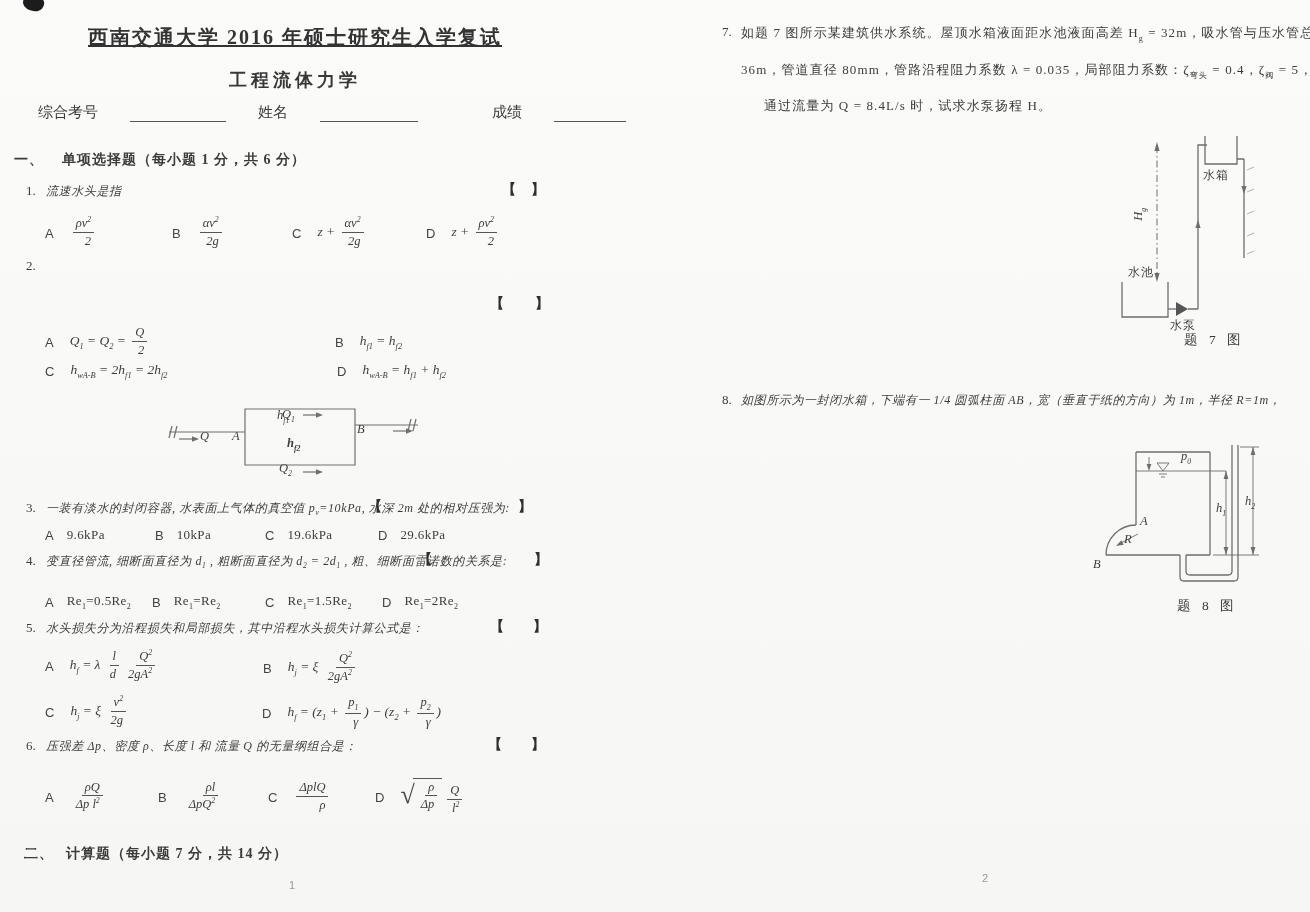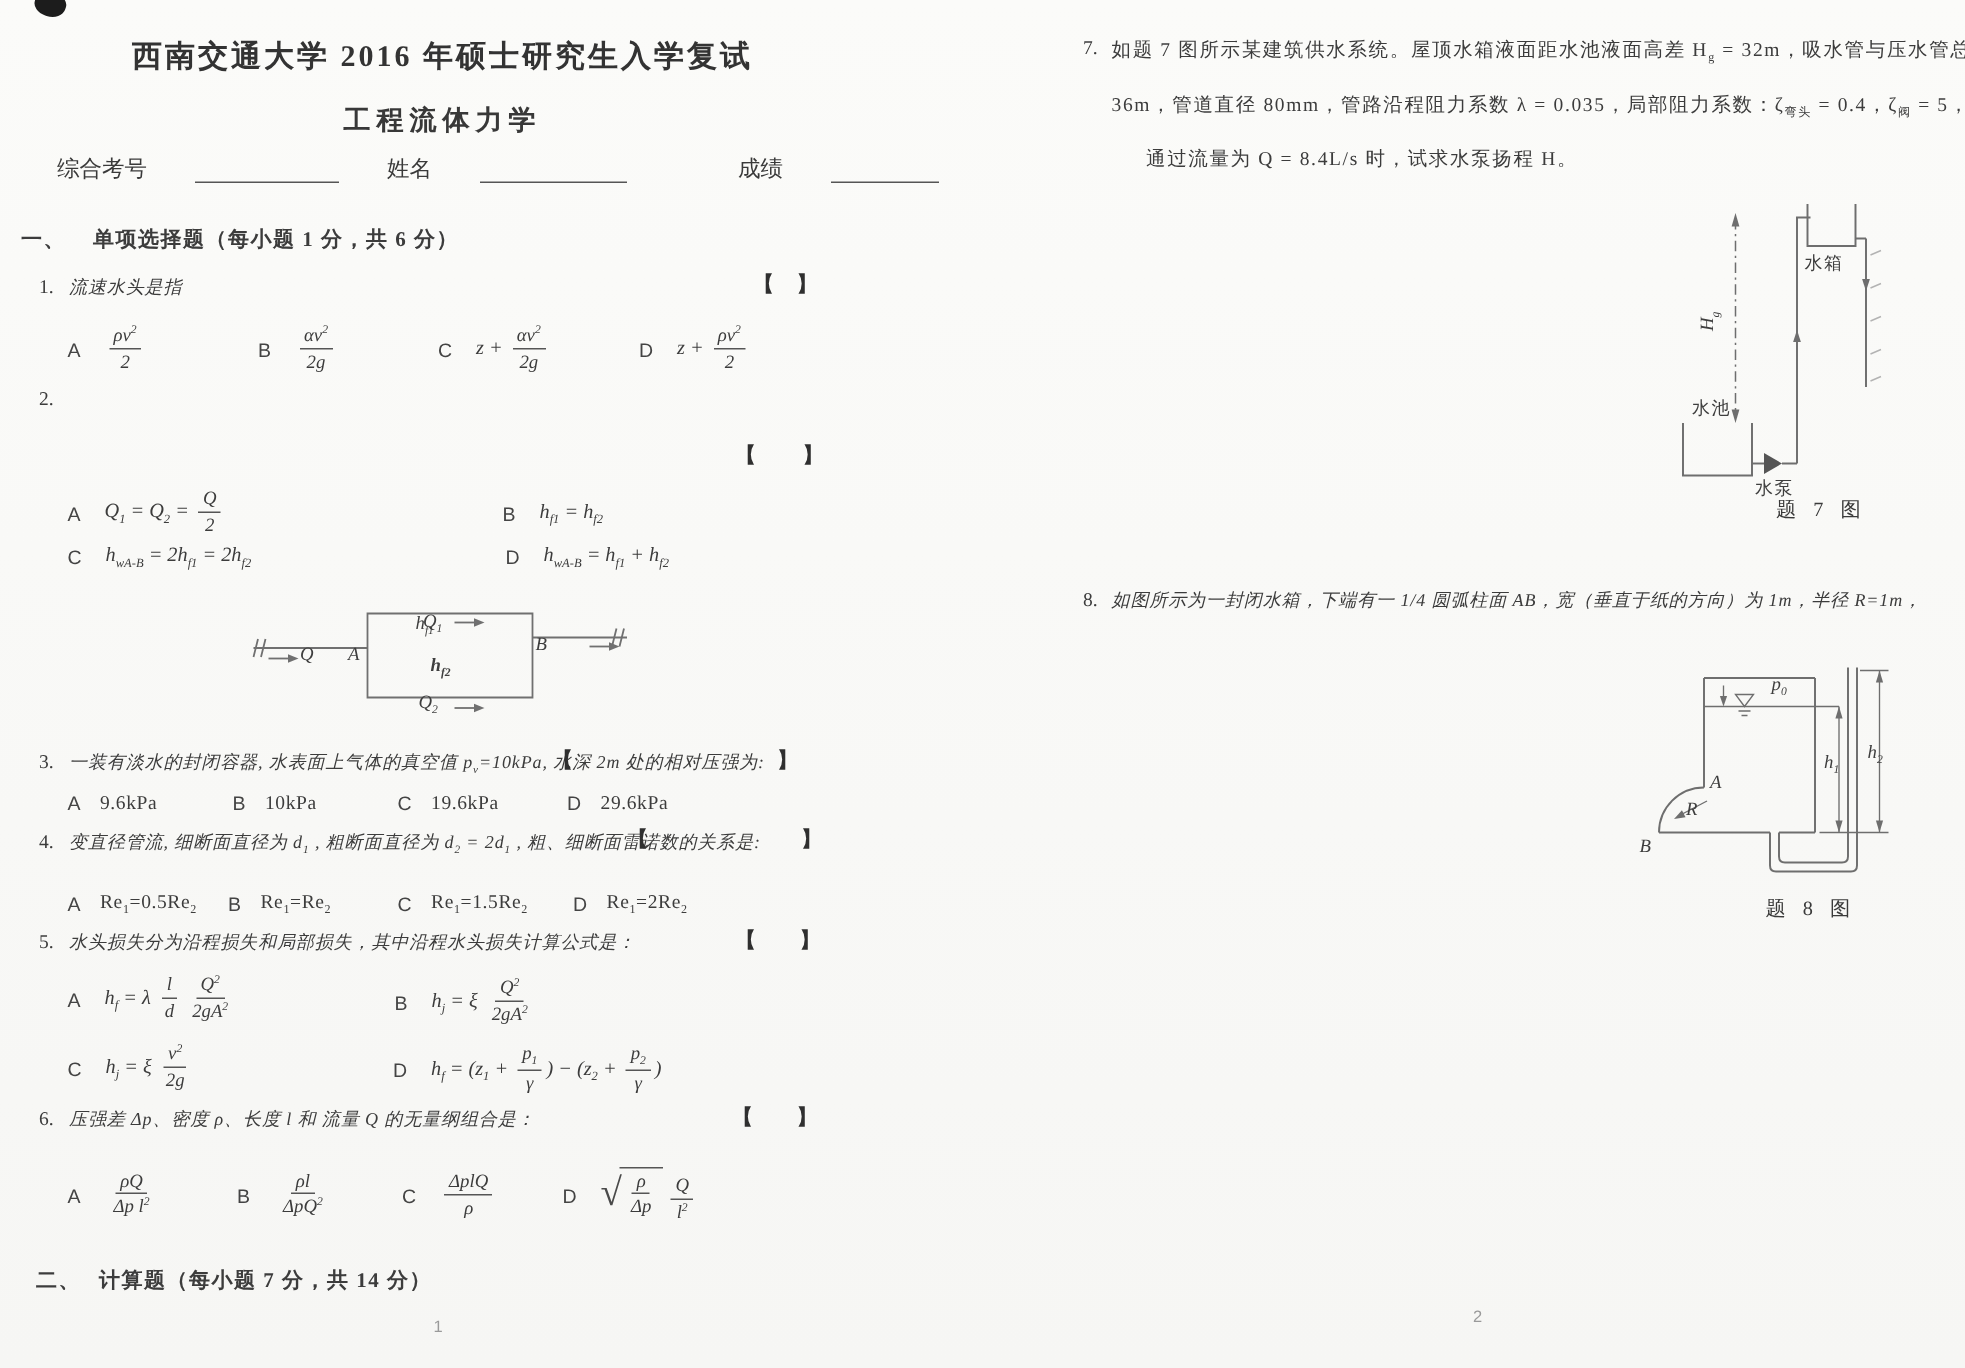--- a/index.html
+++ b/index.html
@@ -14,42 +14,42 @@
   .qline{font-size:12px;letter-spacing:0.6px;font-style:italic;}
   .qnum{font-size:13px;}
   .p2line{font-size:13px;letter-spacing:1.1px;}
   .brk{font-size:14px;font-weight:600;color:#2f2f2f;}
   .opt{display:flex;align-items:center;height:40px;}
   .optflat{display:flex;align-items:center;height:20px;}
   .olabel{font-family:"Liberation Sans","DejaVu Sans",sans-serif;font-size:13px;margin-right:16px;color:#444;}
   .oval{font-size:13px;letter-spacing:0.4px;}
   .math{font-style:italic;font-size:13.5px;}
   .math sub,.math sup,.rich sub,.rich sup{font-size:0.62em;font-style:inherit;}
-  .frac{display:inline-flex;flex-direction:column;align-items:center;line-height:1.15;vertical-align:middle;margin:0 3px;transform:translateY(-1px);font-size:12.5px;font-style:italic;}
+  .frac{display:inline-flex;flex-direction:column;align-items:flex-end;line-height:1.15;vertical-align:middle;margin:0 3px;transform:translateY(-1px);font-size:12.5px;font-style:italic;}
   .fnum{display:block;padding:0 3px 1px;border-bottom:1.1px solid #555;}
   .fden{display:block;padding:1px 3px 0;}
   .sqrt{display:inline-flex;align-items:stretch;margin-right:2px;}
   .rad{font-style:normal;align-self:center;font-size:26px;font-weight:400;line-height:0.9;margin-right:-2px;color:#4a4a4a;}
   .sqin{border-top:1.2px solid #555;padding:2px 2px 0;display:inline-flex;align-items:center;}
   .dlabel{font-size:12px;letter-spacing:1px;color:#3e3e3e;}
   .dmath{font-style:italic;font-size:12.5px;color:#3e3e3e;}
   .caption{font-size:13.5px;letter-spacing:4px;color:#3a3a3a;}
   .pagenum{font-size:11px;color:#9a9a9a;font-family:"Liberation Sans",sans-serif;}
   .blob{position:absolute;background:#1c1c1c;border-radius:60% 45% 55% 50%;transform:rotate(18deg);}
   svg{position:absolute;overflow:visible;}
   svg *{vector-effect:non-scaling-stroke;}
 </style>
 </head>
 <body>
 
 <div class="scan">
 
   <div class="blob" style="left:23px;top:-5px;width:21px;height:16px;"></div>
 
-  <div class="abs title" style="left:80px;top:24px;width:430px;">西南交通大学 2016 年硕士研究生入学复试</div>
+  <div class="abs title" style="left:80px;top:24px;width:430px;text-decoration:underline;">西南交通大学 2016 年硕士研究生入学复试</div>
   <div class="abs subtitle" style="left:80px;top:68px;width:430px;">工程流体力学</div>
 
   <div class="abs formrow" style="left:38px;top:103px;">
     <span>综合考号</span>
       <span class="blank" style="width:96px;"></span>
       <span>姓名</span>
       <span class="blank" style="width:98px;"></span>
       <span style="width:10px;"></span>
       <span>成绩</span>
       <span class="blank" style="width:72px;"></span>

